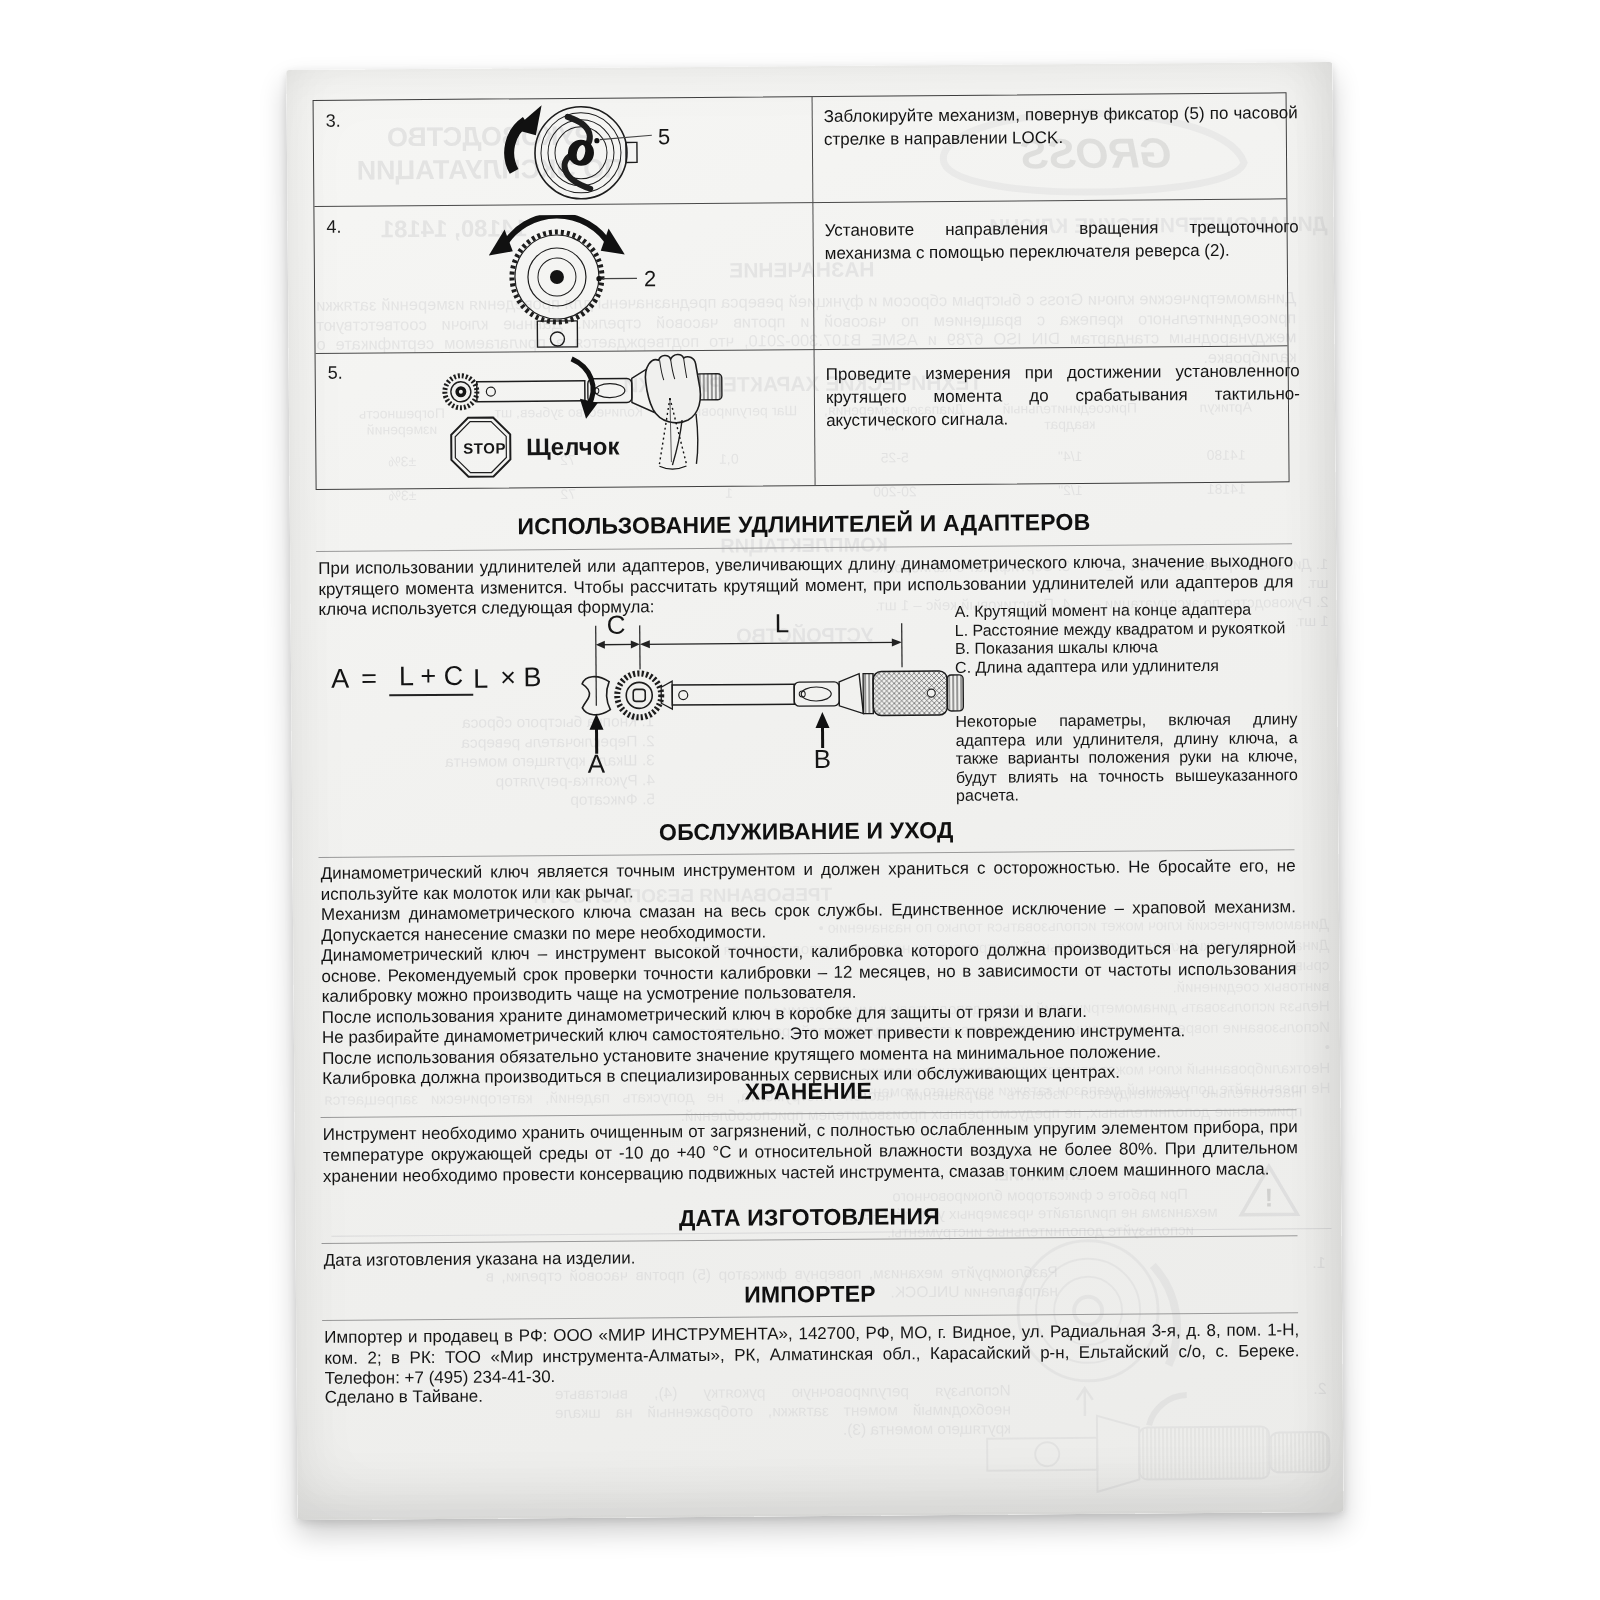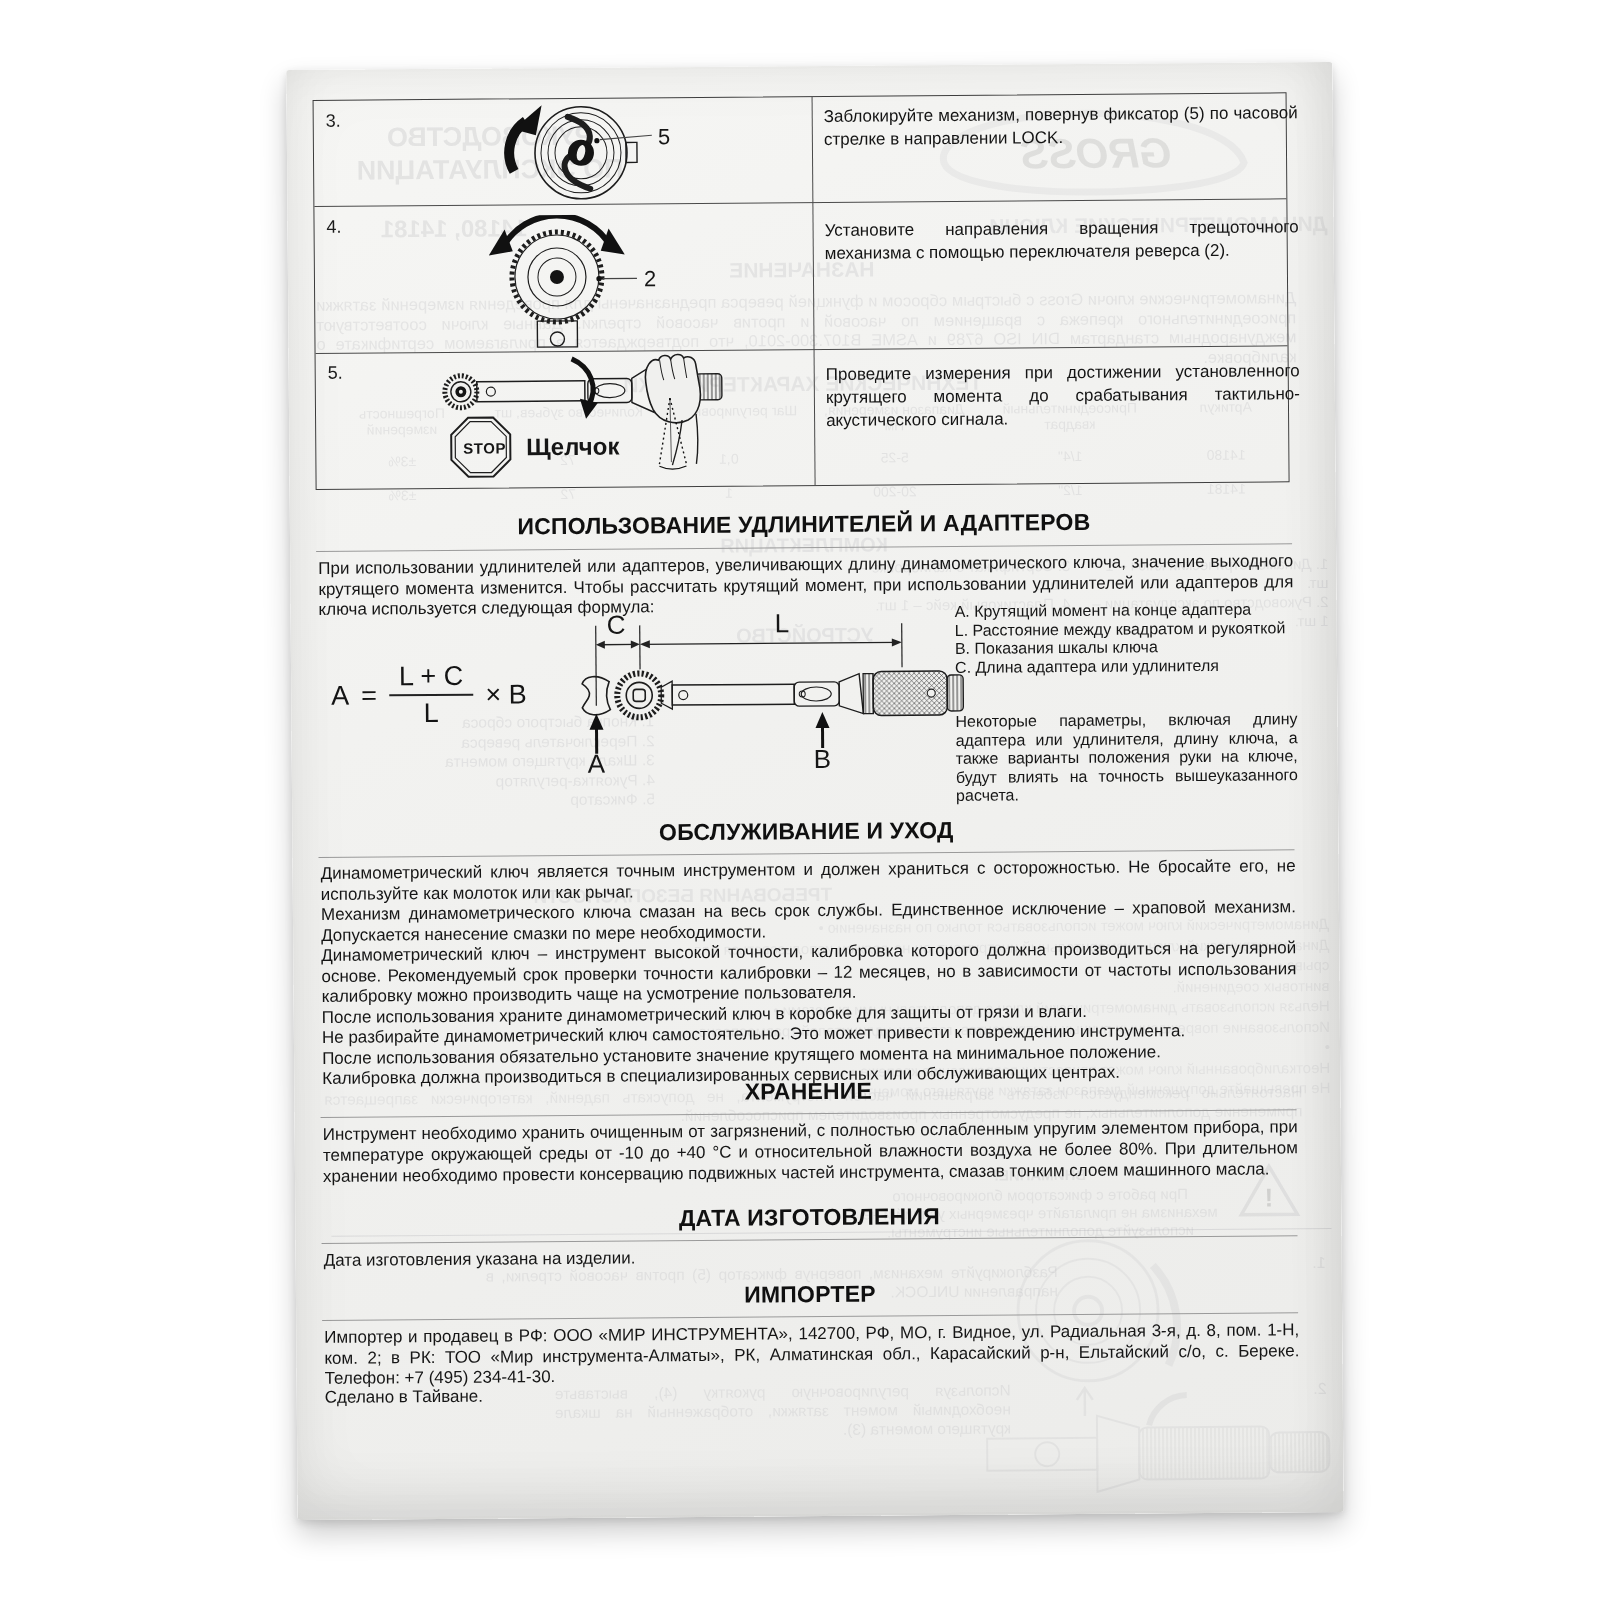--- a/index.html
+++ b/index.html
@@ -29,21 +29,21 @@
   .rownum{position:absolute;font-size:18px;color:#1c1c1c;}
   .celltext{position:absolute;left:510px;width:474px;font-size:17px;line-height:23px;text-align:justify;color:#141414;}
   .heading{position:absolute;left:26px;width:976px;text-align:center;font-size:23px;font-weight:bold;letter-spacing:0.2px;color:#101010;}
   .hrule{position:absolute;left:26px;width:976px;height:0;border-top:1px solid #9a9a9a;}
   .body-p{position:absolute;left:28px;width:975px;font-size:17px;line-height:20.5px;text-align:justify;color:#161616;}
   .maint p{margin:0;}
   .legend{position:absolute;left:664px;top:538px;width:342px;font-size:16px;line-height:18.5px;color:#161616;}
   .legend div{padding-left:24px;text-indent:-24px;}
   .note{position:absolute;left:664px;top:648px;width:342px;font-size:16px;line-height:18.5px;text-align:justify;color:#161616;}
   .formula{position:absolute;left:40px;top:592px;width:230px;display:flex;align-items:center;justify-content:flex-start;gap:12px;font-size:27px;color:#141414;}
-  .frac{display:inline-flex;flex-direction:column;align-items:center;}
+  .frac{display:inline-flex;flex-direction:row;align-items:center;}
   .frac .num{padding:0 10px 2px 10px;border-bottom:2px solid #222;}
   .frac .den{padding-top:2px;}
   svg text{font-family:"Liberation Sans","DejaVu Sans",sans-serif;fill:#161616;}
   
   .bleed{position:absolute;transform:scaleX(-1);color:#7e7e88;pointer-events:none;}
   .pre{white-space:pre-line;}
   .btbl{display:flex;}
   .btbl div{text-align:center;padding:0 6px;box-sizing:border-box;}
 </style>
 </head>

